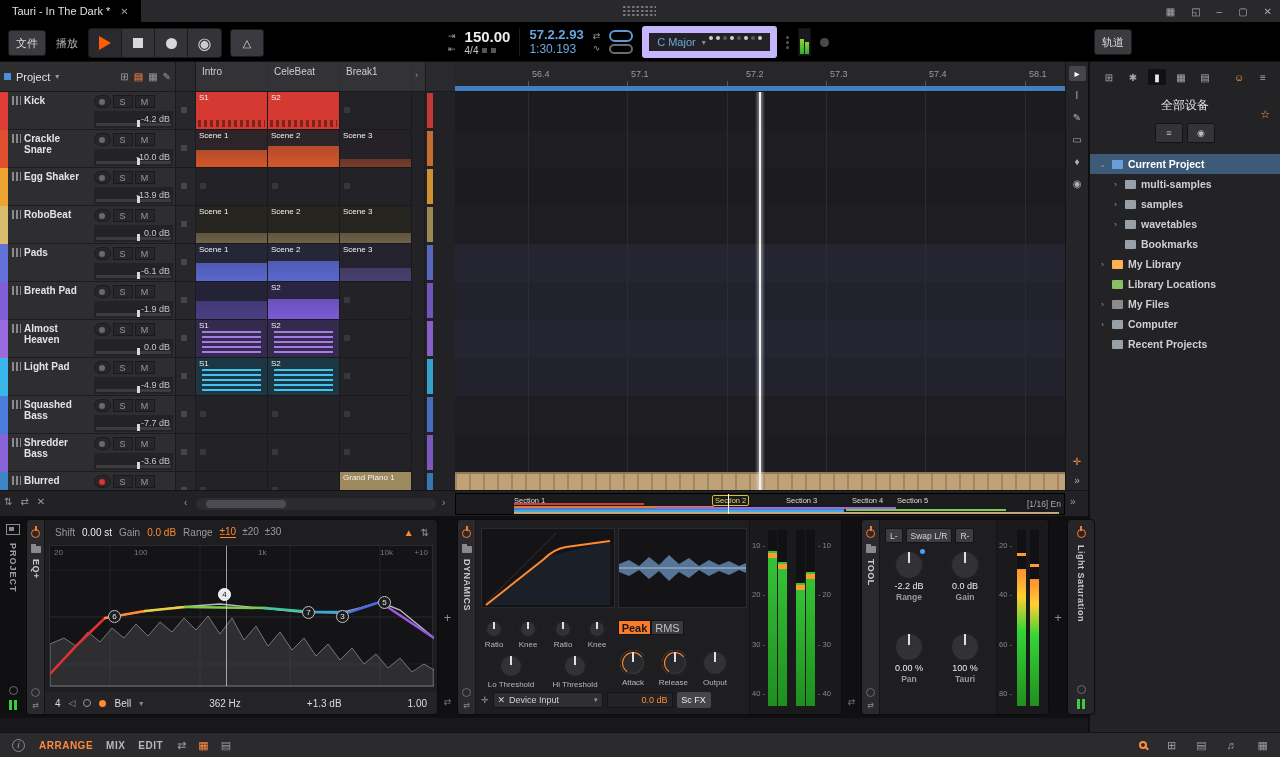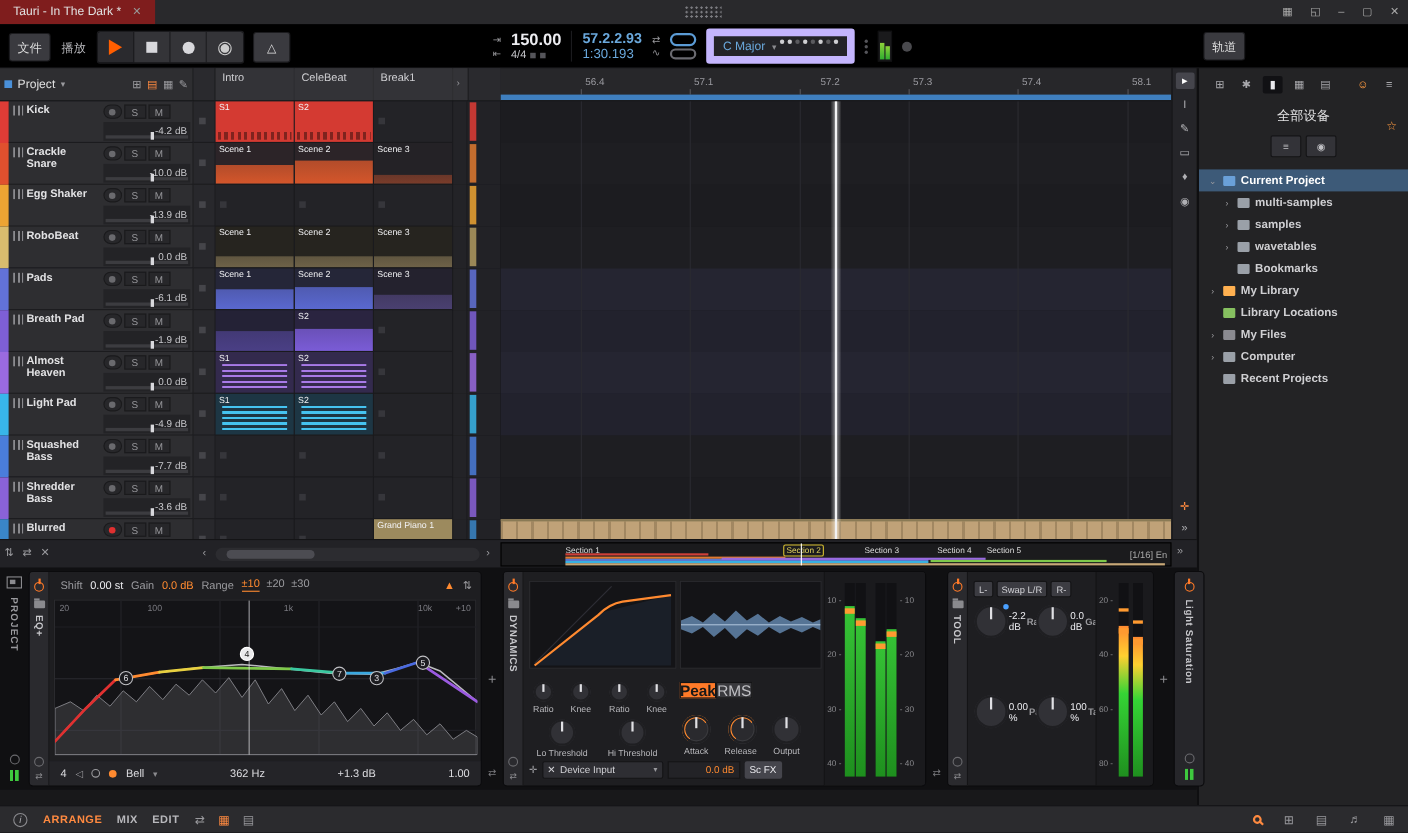--- a/index.html
+++ b/index.html
@@ -1,21 +1,21 @@
 <!DOCTYPE html>
 <html><head>
 <meta charset="utf-8">
 <style>
 *{margin:0;padding:0;box-sizing:border-box}
 body{background:#0e0e0f;font-family:"Liberation Sans",sans-serif}
 .app{position:relative;width:1280px;height:757px;background:#1c1c1e;overflow:hidden;color:#ccc}
 
 
 #titlebar{position:absolute;left:0;top:0;width:1280px;height:22px;background:#29292c;display:flex;align-items:center}
-.tb-tab{display:flex;align-items:center;gap:10px;padding:0 12px;height:22px;background:#7f1d1d;font-size:11px;color:#e0e0e0}
+.tb-tab{display:flex;align-items:center;gap:10px;padding:0 12px;height:22px;background:#000000;font-size:11px;color:#e0e0e0}
 .tb-x{color:#999;font-size:10px}
 .tb-dots{position:absolute;left:622px;top:5px;width:34px;height:12px;background-image:radial-gradient(#7d7d82 1px,transparent 1.3px);background-size:4.5px 4px}
 .tb-right{position:absolute;right:8px;top:0;display:flex;gap:16px;align-items:center;height:22px;font-size:10px;color:#aaa}
 .tb-right span{cursor:default}
 
 
 #toolbar{position:absolute;left:0;top:22px;width:1280px;height:40px;background:#000000;border-bottom:1px solid #121214}
 .tb-left{position:absolute;left:8px;top:6px;display:flex;align-items:center;gap:8px}
 .btn{background:#3a3a3f;border:1px solid #1b1b1e;border-radius:3px;color:#ddd;font-size:11px;display:flex;align-items:center;justify-content:center}
 .btn.cn{width:38px;height:26px}
@@ -204,21 +204,21 @@
 .knob::after{content:'';position:absolute;left:50%;top:2px;width:2px;height:38%;margin-left:-1px;background:#e0e0e4;z-index:2}
 .knob.orange{background:conic-gradient(from 215deg,#ff8a30 0 200deg,#3a3a3e 200deg 360deg)}
 .knob.orange::before{content:'';position:absolute;inset:3px;border-radius:50%;background:#2a2a2e}
 
 
 .dynbody{width:273px;position:relative}
 .dyncurve,.dynwave{position:absolute;top:8px;height:80px;background:#141417;border:1px solid #2a2a2e}
 .dyncurve{left:5px;width:134px}
 .dynwave{left:142px;width:129px}
 #dyn-mode{position:absolute;left:142px;top:100px;display:flex}
-#dyn-mode span{width:33px;height:15px;font-size:14px;display:flex;align-items:center;justify-content:center;border:1px solid #141416}
+#dyn-mode span{width:33px;height:15px;font-size:11px;display:flex;align-items:center;justify-content:center;border:1px solid #141416}
 #dyn-mode .on{background:#ff7a28;color:#181818;font-weight:bold}
 #dyn-mode .off{background:#3a3a3e;color:#c0c0c4}
 .kgroup{position:absolute;display:flex;flex-direction:column;align-items:center;gap:2px;font-size:8px;color:#b8b8bc;text-align:center}
 .klab{white-space:nowrap}
 .dynfoot{position:absolute;left:5px;right:5px;bottom:5px;height:18px;display:flex;gap:4px;align-items:center}
 .ddropico{font-size:9px;color:#9a9a9e}
 .ddrop{flex:none;width:110px;height:16px;background:#2e2e33;border:1px solid #141416;border-radius:2px;font-size:9px;color:#d2d2d6;display:flex;align-items:center;gap:4px;padding:0 4px}
 .ddrop .car{margin-left:auto;font-size:7px;color:#9a9a9e}
 .dgain{width:66px;height:16px;background:#232327;border:1px solid #141416;font-size:9px;color:#ff8a30;display:flex;align-items:center;justify-content:flex-end;padding:0 4px}
 .dscfx{width:34px;height:16px;background:#45454c;border-radius:2px;font-size:9px;color:#ececf0;display:flex;align-items:center;justify-content:center}
@@ -226,21 +226,21 @@
 .mbar{position:absolute;width:9px;top:10px;bottom:8px;background:#111114;overflow:visible}
 .mfill{position:absolute;left:0;right:0;bottom:0;background:linear-gradient(to top,#1e8f1e,#36c436)}
 .mtop{position:absolute;left:0;right:0;height:5px;background:#ff9a30}
 .mpeak{position:absolute;left:0;right:0;height:3px;background:#ff9a30}
 .mscale{position:absolute;top:22px;bottom:16px;display:flex;flex-direction:column;justify-content:space-between;line-height:8px}
 
 
 .toolbody{width:116px;position:relative}
 #tool-btns{position:absolute;left:5px;top:8px;display:flex;gap:3px}
 .tlbtn{height:15px;background:#3c3c42;border:1px solid #141416;border-radius:2px;font-size:8.5px;color:#d2d2d6;display:flex;align-items:center;justify-content:center;padding:0 4px;white-space:nowrap}
-.tknob{position:absolute;display:flex;flex-direction:row;align-items:center;gap:1px;font-size:8.5px;width:46px}
+.tknob{position:absolute;display:flex;flex-direction:column;align-items:center;gap:1px;font-size:8.5px;width:46px}
 .tkval{color:#ececf0;font-size:9px}
 .tkname{color:#9a9a9e;font-weight:bold}
 .bluedot{position:absolute;width:5px;height:5px;border-radius:50%;background:#4aa0ff;right:-1px;top:-1px;z-index:3}
 .toolmeter{width:52px;background:#1a1a1d;border-left:1px solid #141416;position:relative;font-size:7.5px;color:#8a8a8e}
 .toolmeter .mfill{background:linear-gradient(to top,#1f8f1f 0%,#35d435 55%,#ffd030 80%,#ff8a30 100%)}
 
 
 .lightsat{width:28px;background:#26262a;border:1px solid #0b0b0d;border-radius:4px;display:flex;flex-direction:column;align-items:center;padding:6px 0 5px;gap:7px;flex:none}
 
 #gapstrip{position:absolute;left:0;top:718px;width:1088px;height:14px;background:#18181a}

